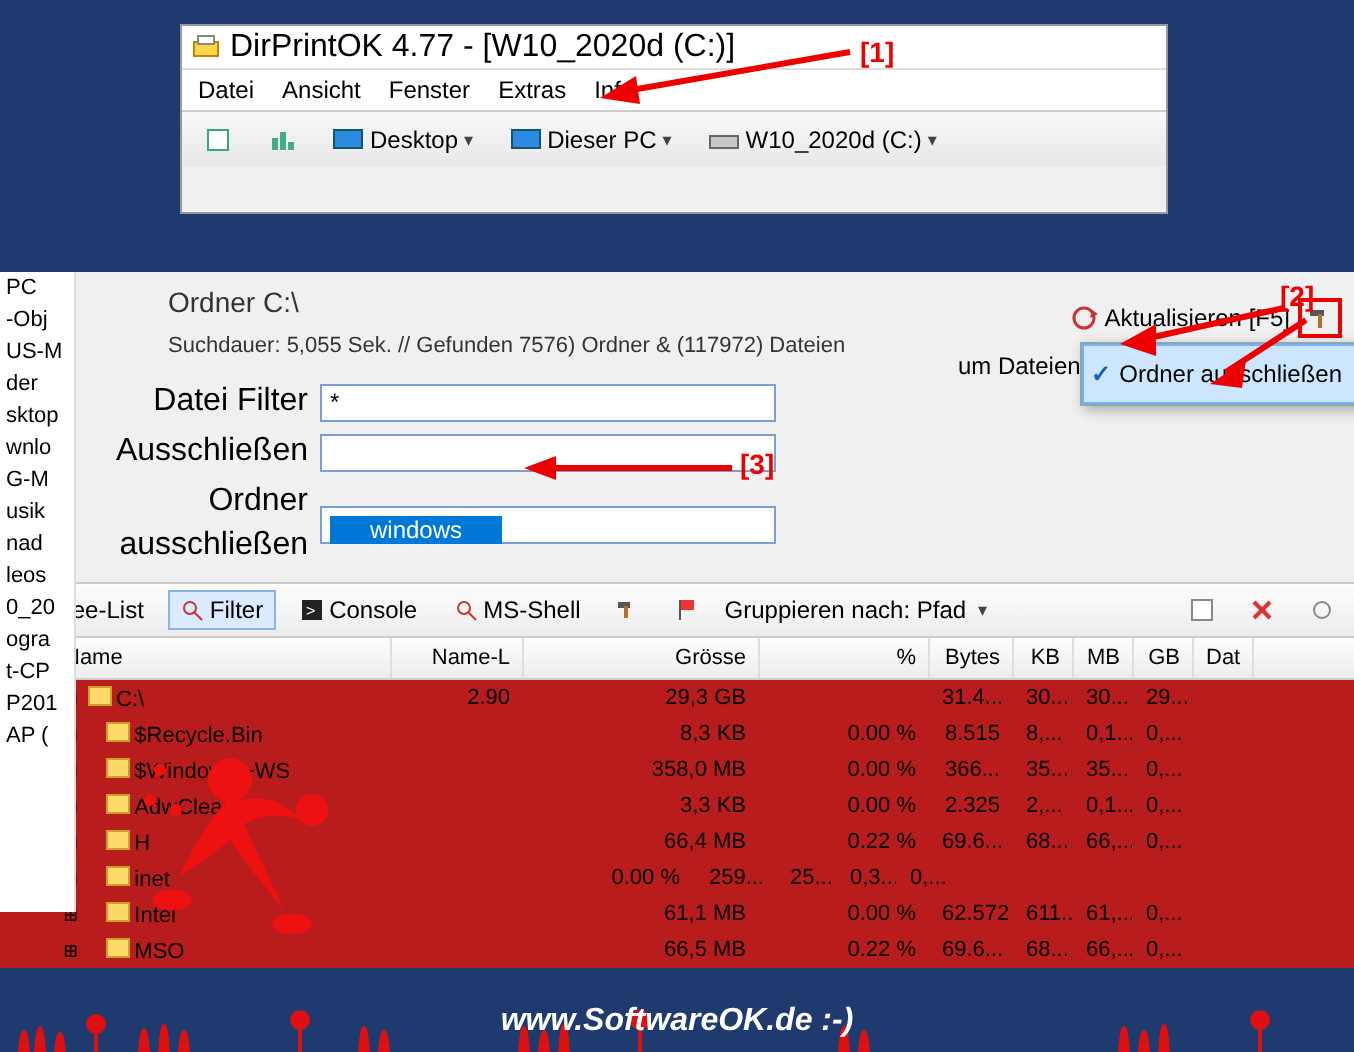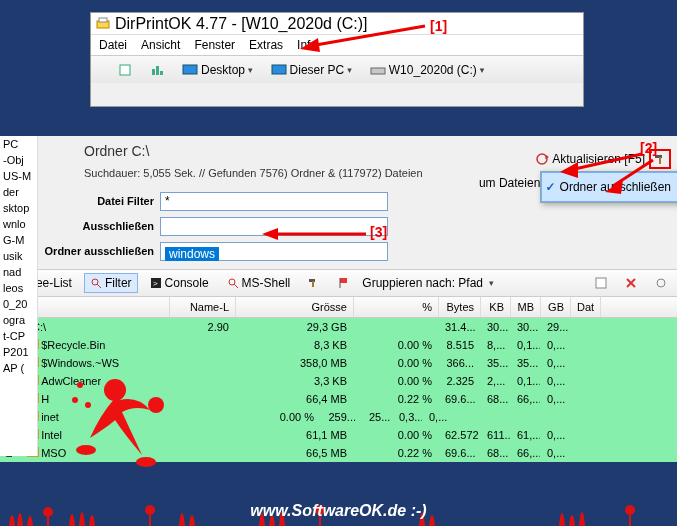--- a/index.html
+++ b/index.html
@@ -33,21 +33,21 @@
   display: flex;
   gap: 14px;
   padding: 3px 8px;
   background: #fff;
 }
 .menubar span { cursor: default; }
 .toolbar1 {
   display: flex;
   align-items: center;
   gap: 4px;
-  padding: 2px 20px;
+  padding: 2px 4px;
   background: linear-gradient(#f8f8f8,#e8e8e8);
   border-top: 1px solid #ccc;
   height: 28px;
 }
 .tb-btn {
   display: inline-flex;
   align-items: center;
   padding: 2px 6px;
   border: 1px solid transparent;
   gap: 3px;
@@ -69,34 +69,34 @@
   overflow: hidden;
 }
 .leftnav div { padding: 2px 3px; white-space: nowrap; }
 .filterarea {
   margin-left: 38px;
   background: #f0f0f0;
   padding: 4px 6px;
   line-height: 22px;
 }
 .filterrow { display: flex; align-items: center; margin-bottom: 3px; }
-.filterlabel { width: 116px; text-align: right; padding-right: 6px; font-size: 11px; font-weight: bold; }
+.filterlabel { width: 116px; text-align: right; padding-right: 6px; font-size: 16px; }
 .filterinput {
   border: 1px solid #7a9fd6;
   height: 19px;
   padding: 0 4px;
   font-size: 12px;
 }
 .filterinput.sel { background: #fff; color: #000; width: 228px; }
 .filterinput.hl {
   width: 228px;
   background: #fff;
 }
 .filterinput.hl .seltext {
-  background: #0078d7; color: #fff; padding: 0 4px;
+  background: #0078d7; color: #fff; padding: 0 20px;
 }
 .rightactions {
   position: absolute;
   right: 6px;
   top: 12px;
   display: flex;
   align-items: center;
   gap: 4px;
 }
 .refresh { display: flex; align-items: center; gap: 3px; }
@@ -134,22 +134,23 @@
 .subtoolbar .sbtn {
   display: inline-flex; align-items: center; gap: 3px;
   padding: 2px 5px;
   border: 1px solid transparent;
 }
 .subtoolbar .sbtn.active {
   border: 1px solid #88b4e8;
   background: #dceafd;
 }
 .table {
-  background: #86efac;
+  background: #b91c1c;
   font-size: 11px;
+  padding-left: 26px;
 }
 .thead {
   display: flex;
   background: linear-gradient(#fdfdfd,#ececec);
   border-bottom: 1px solid #ccc;
 }
 .th {
   padding: 4px 6px;
   border-right: 1px solid #ddd;
   white-space: nowrap;

